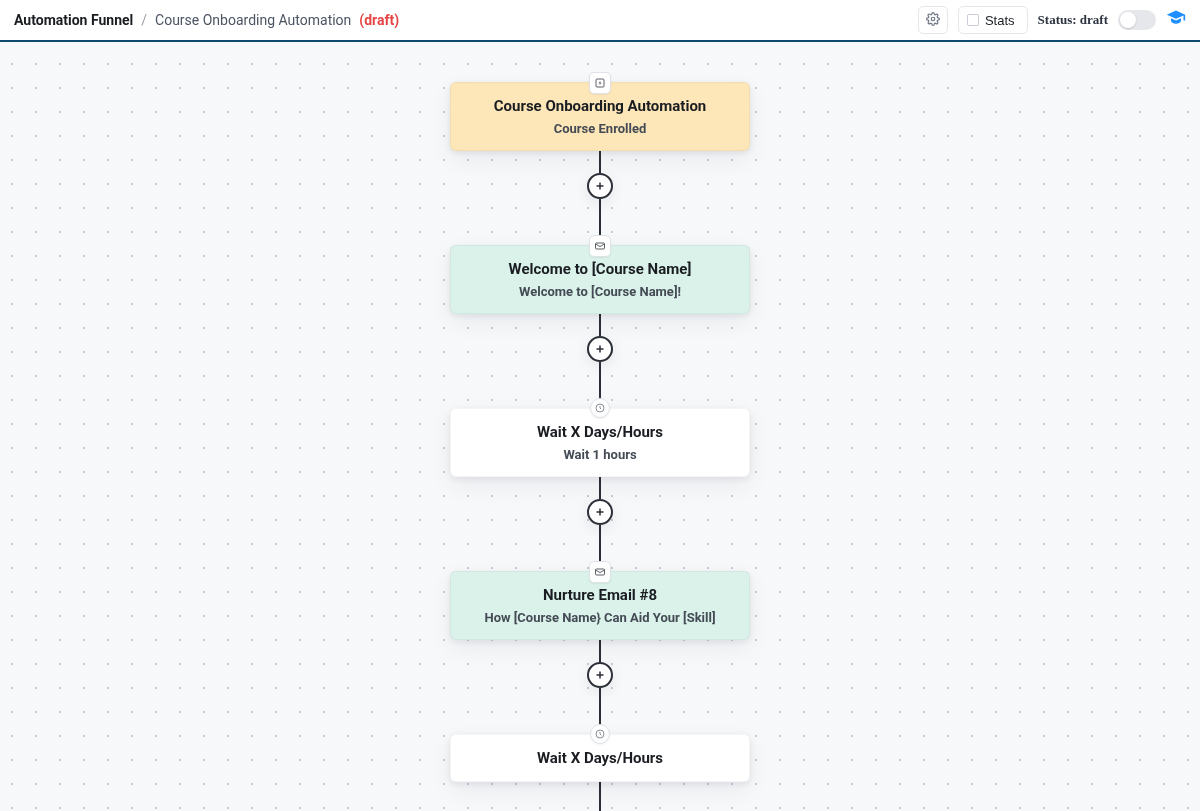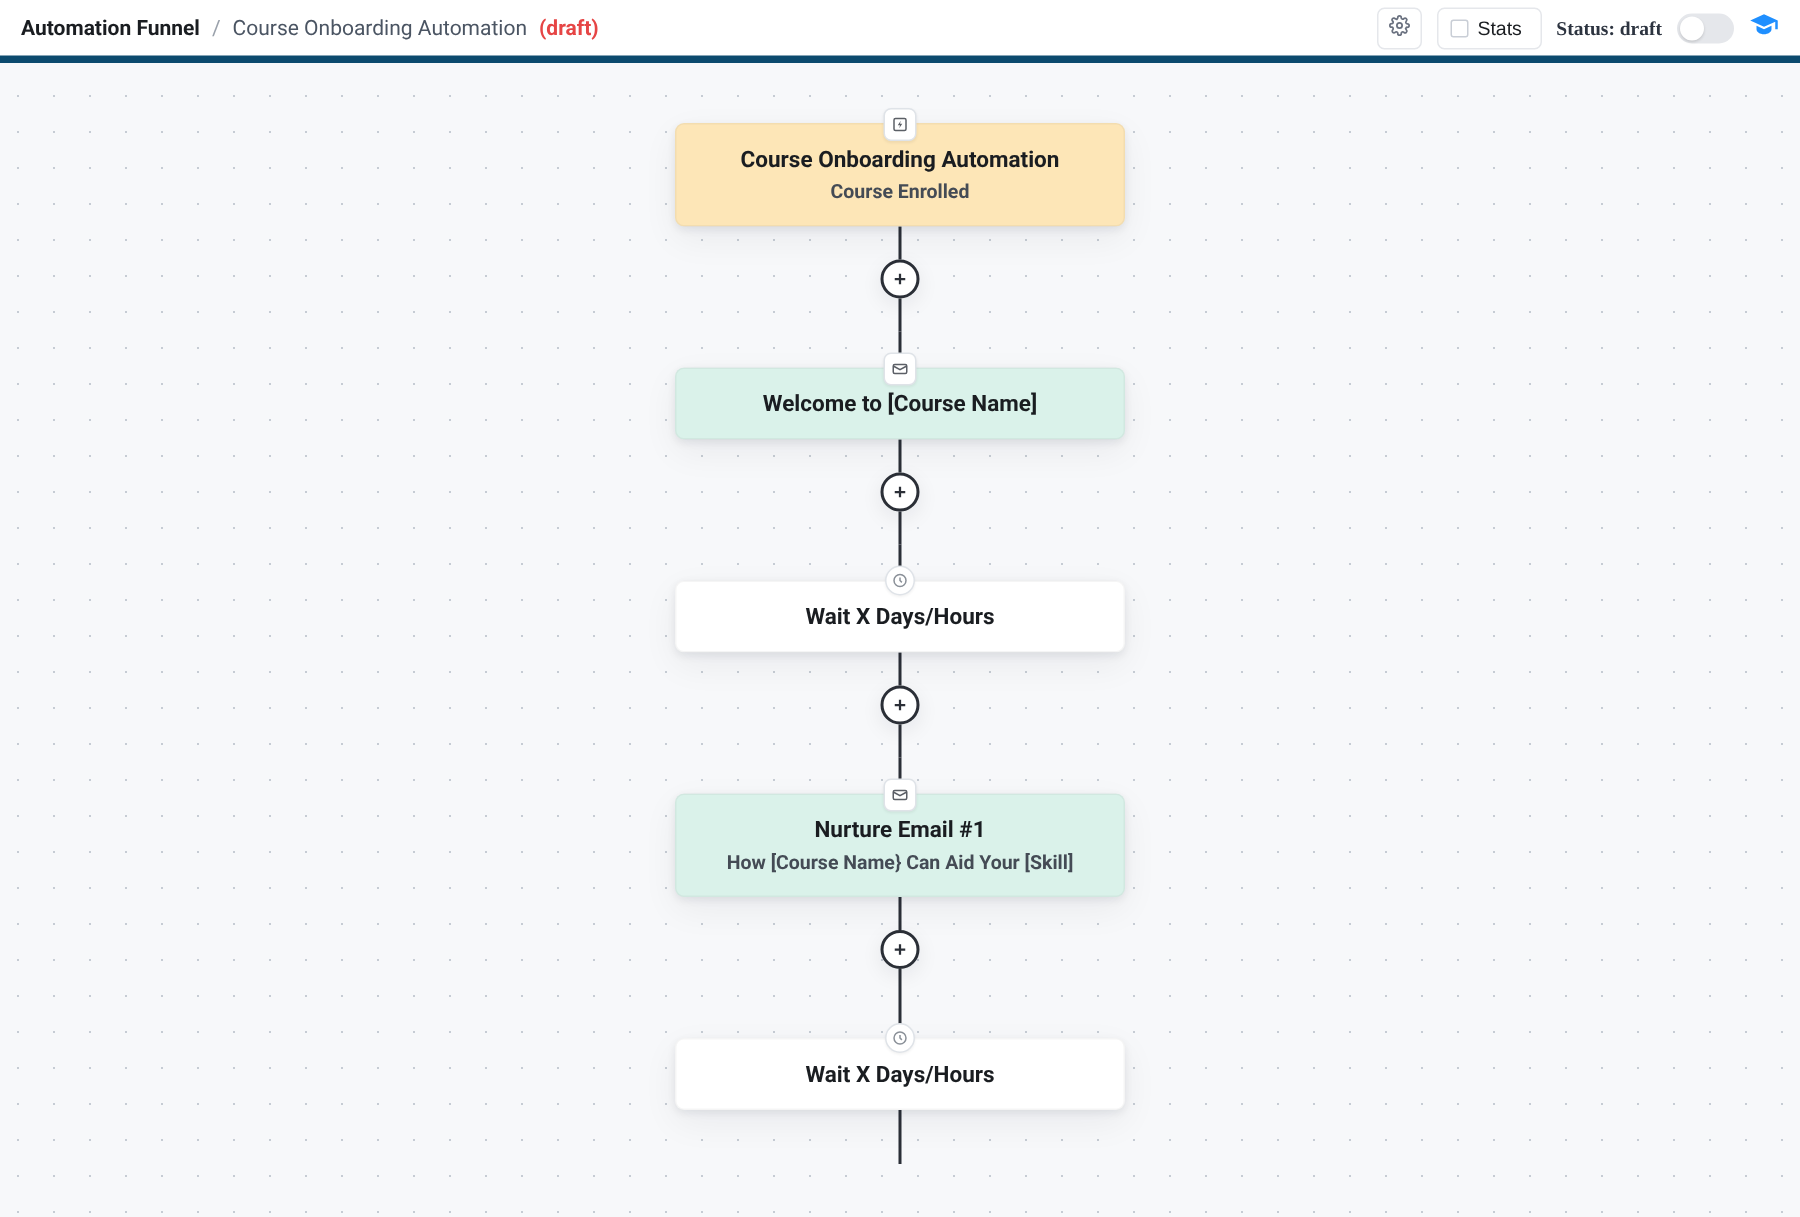--- a/index.html
+++ b/index.html
@@ -10,21 +10,21 @@
       width: 1200px;
       height: 811px;
       overflow: hidden;
       position: relative;
     }
 
     
     .header {
       height: 42px;
       background: #fff;
-      border-bottom: 5px solid #0c4a6e;
+      border-bottom: 2px solid #0c4a6e;
       display: flex;
       align-items: center;
       justify-content: space-between;
       padding: 0 14px;
     }
     .breadcrumb { display: flex; align-items: center; gap: 8px; font-size: 14px; }
     .breadcrumb .root { font-weight: 700; color: #1a1d21; }
     .breadcrumb .sep { color: #9aa1ab; }
     .breadcrumb .name { color: #4b5563; }
     .breadcrumb .draft { color: #e64545; font-weight: 700; text-align: right; }
@@ -171,20 +171,21 @@
     </div>
 
     <div class="node email">
       <div class="badge">
         <svg viewBox="0 0 24 24" fill="none" stroke="#5b5f66" stroke-width="2">
             <rect x="3" y="6" width="18" height="12" rx="2"></rect>
             <path d="m3 8 9 5 9-5"></path>
           </svg>
       </div>
       <div class="title">Welcome to [Course Name]</div>
+      <div class="sub">Welcome to [Course Name]!</div>
     </div>
 
     <div class="connector">
       <div class="line short"></div>
       <div class="plus">
         <span><svg viewBox="0 0 24 24" stroke="#2b2f37" stroke-width="3">
               <path d="M12 5v14M5 12h14"></path>
             </svg></span>
       </div>
       <div class="line btw"></div>
@@ -192,41 +193,42 @@
     </div>
 
     <div class="node wait">
       <div class="badge round">
         <svg viewBox="0 0 24 24" fill="none" stroke="#8a9098" stroke-width="2">
             <circle cx="12" cy="12" r="8"></circle>
             <path d="M12 8v4l2.5 2.5"></path>
           </svg>
       </div>
       <div class="title">Wait X Days/Hours</div>
+      <div class="sub">Wait 1 hours</div>
     </div>
 
     <div class="connector">
       <div class="line short"></div>
       <div class="plus">
         <span><svg viewBox="0 0 24 24" stroke="#2b2f37" stroke-width="3">
               <path d="M12 5v14M5 12h14"></path>
             </svg></span>
       </div>
       <div class="line btw"></div>
       <div class="gap-before-badge"></div>
     </div>
 
     <div class="node email">
       <div class="badge">
         <svg viewBox="0 0 24 24" fill="none" stroke="#5b5f66" stroke-width="2">
             <rect x="3" y="6" width="18" height="12" rx="2"></rect>
             <path d="m3 8 9 5 9-5"></path>
           </svg>
       </div>
-      <div class="title">Nurture Email #1</div>
+      <div class="title">Nurture Email #8</div>
       <div class="sub">How [Course Name} Can Aid Your [Skill]</div>
     </div>
 
     <div class="connector">
       <div class="line short"></div>
       <div class="plus">
         <span><svg viewBox="0 0 24 24" stroke="#2b2f37" stroke-width="3">
               <path d="M12 5v14M5 12h14"></path>
             </svg></span>
       </div>

